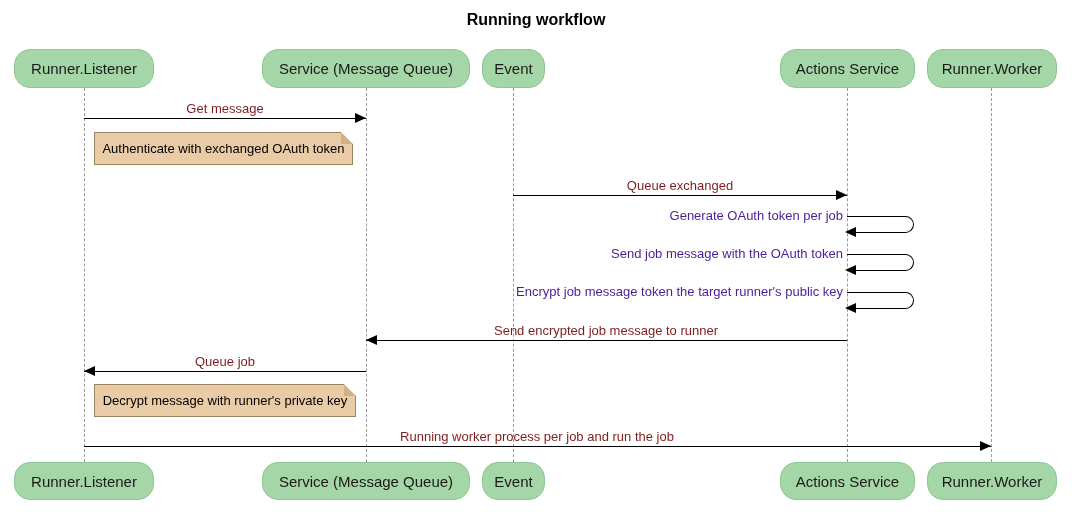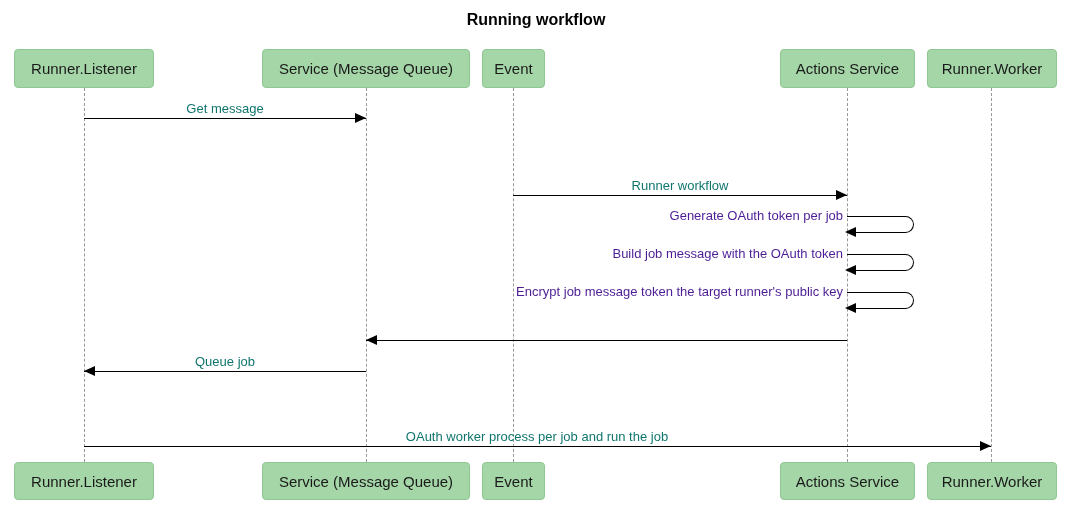--- a/index.html
+++ b/index.html
@@ -29,21 +29,21 @@
     font-size: 16px;
     font-weight: bold;
     color: #000000;
   }
 
   .actor {
     position: absolute;
     height: 39px;
     background: var(--actor-fill, #a5d6a7);
     border: 1px solid var(--actor-border, #8fc793);
-    border-radius: 4px;
+    border-radius: 16px;
     display: flex;
     align-items: center;
     justify-content: center;
     font-size: 15px;
     color: #1a1a1a;
     white-space: nowrap;
   }
   .actor.top { top: 49px; }
   .actor.bottom { top: 462px; height: 38px; }
 
@@ -71,21 +71,21 @@
   .ah.right { right: 0; border-left: 11px solid var(--arrow, #000000); }
   .ah.left  { left: 0;  border-right: 11px solid var(--arrow, #000000); }
 
   .msg-label {
     position: absolute;
     transform: translateX(-50%);
     font-size: 13px;
     line-height: 14px;
     height: 14px;
     white-space: nowrap;
-    color: #0f766e;
+    color: #7f1d1d;
   }
 
   .self-label {
     position: absolute;
     font-size: 13px;
     line-height: 14px;
     height: 14px;
     white-space: nowrap;
     text-align: right;
     color: #4c1d95;
@@ -150,52 +150,61 @@
     </div>
   <div class="actor top" style="left:927px;width:130px">
       <span>Runner.Worker</span>
     </div>
 
   <div class="msg-label" style="left:225px;top:102px">Get message</div>
   <div class="msg-line" style="left:84px;top:118px;width:282px">
     <span class="ah right"></span>
   </div>
 
-
-  <div class="msg-label" style="left:680px;top:179px">Runner workflow</div>
+  <div class="note" style="left:94px;top:132px;width:259px;height:33px">
+    <span class="fold"></span>
+    <span>Authenticate with exchanged OAuth token</span>
+  </div>
+
+  <div class="msg-label" style="left:680px;top:179px">Queue exchanged</div>
   <div class="msg-line" style="left:513px;top:195px;width:334px">
     <span class="ah right"></span>
   </div>
 
   <div class="self-label" style="right:229px;top:209px">Generate OAuth token per job</div>
   <div class="loop" style="left:847px;top:216px">
     <span class="ah left"></span>
   </div>
 
-  <div class="self-label" style="right:229px;top:247px">Build job message with the OAuth token</div>
+  <div class="self-label" style="right:229px;top:247px">Send job message with the OAuth token</div>
   <div class="loop" style="left:847px;top:254px">
     <span class="ah left"></span>
   </div>
 
   <div class="self-label" style="right:229px;top:285px">Encrypt job message token the target runner's public key</div>
   <div class="loop" style="left:847px;top:292px">
     <span class="ah left"></span>
   </div>
 
+  <div class="msg-label" style="left:606px;top:324px">Send encrypted job message to runner</div>
   <div class="msg-line" style="left:366px;top:340px;width:481px">
     <span class="ah left"></span>
   </div>
 
   <div class="msg-label" style="left:225px;top:355px">Queue job</div>
   <div class="msg-line" style="left:84px;top:371px;width:282px">
     <span class="ah left"></span>
   </div>
 
-
-  <div class="msg-label" style="left:537px;top:430px">OAuth worker process per job and run the job</div>
+  <div class="note" style="left:94px;top:384px;width:262px;height:33px">
+    <span class="fold"></span>
+    <span>Decrypt message with runner's private key</span>
+  </div>
+
+  <div class="msg-label" style="left:537px;top:430px">Running worker process per job and run the job</div>
   <div class="msg-line" style="left:84px;top:446px;width:907px">
     <span class="ah right"></span>
   </div>
 
   <div class="actor bottom" style="left:14px;width:140px">
       <span>Runner.Listener</span>
     </div>
   <div class="actor bottom" style="left:262px;width:208px">
       <span>Service (Message Queue)</span>
     </div>

